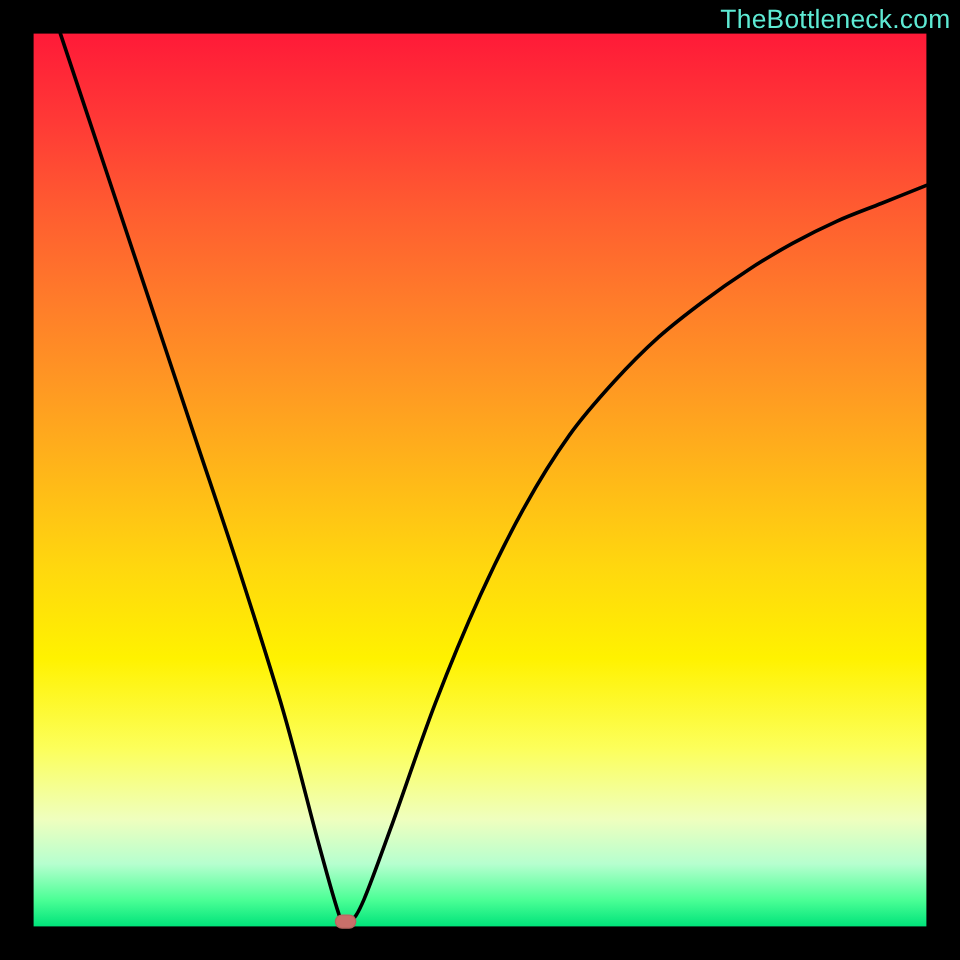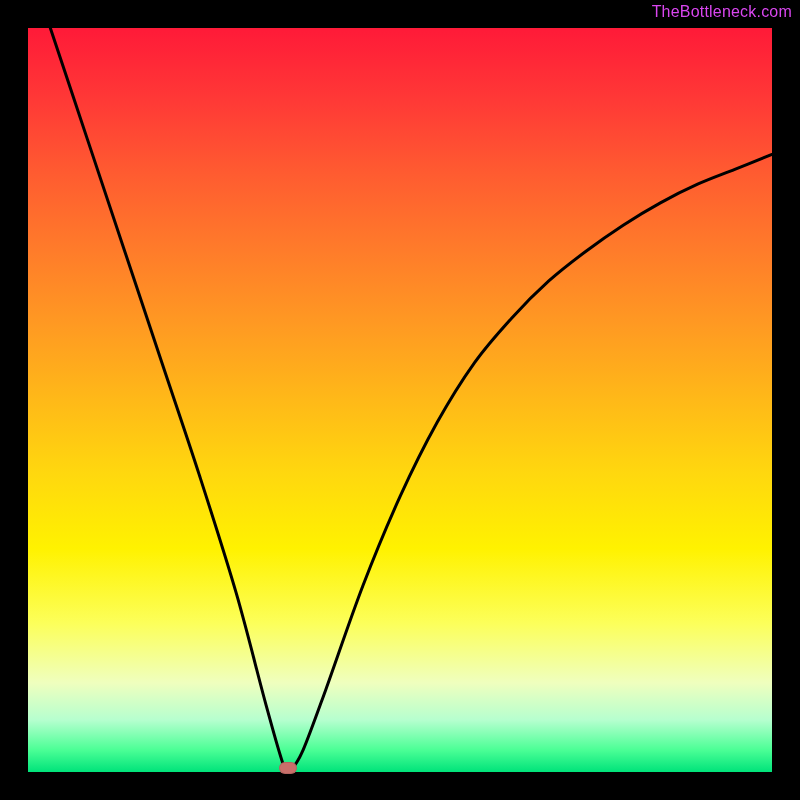--- a/index.html
+++ b/index.html
@@ -52,22 +52,22 @@
     width: 18px;
     height: 12px;
     border-radius: 6px;
     background: #c96f6a;
     box-shadow: 0 0 0 1px rgba(0,0,0,0.1) inset;
   }
   .watermark {
     position: absolute;
     top: 3px;
     right: 8px;
-    font-size: 16px;
-    color: #d946ef;
+    font-size: 22px;
+    color: #5eead4;
     font-weight: 500;
     letter-spacing: 0.2px;
     margin-left: 12px;
   }
 </style>
 </head>
 <body>
 
 <div class="frame">
   <div class="gradient"></div>

